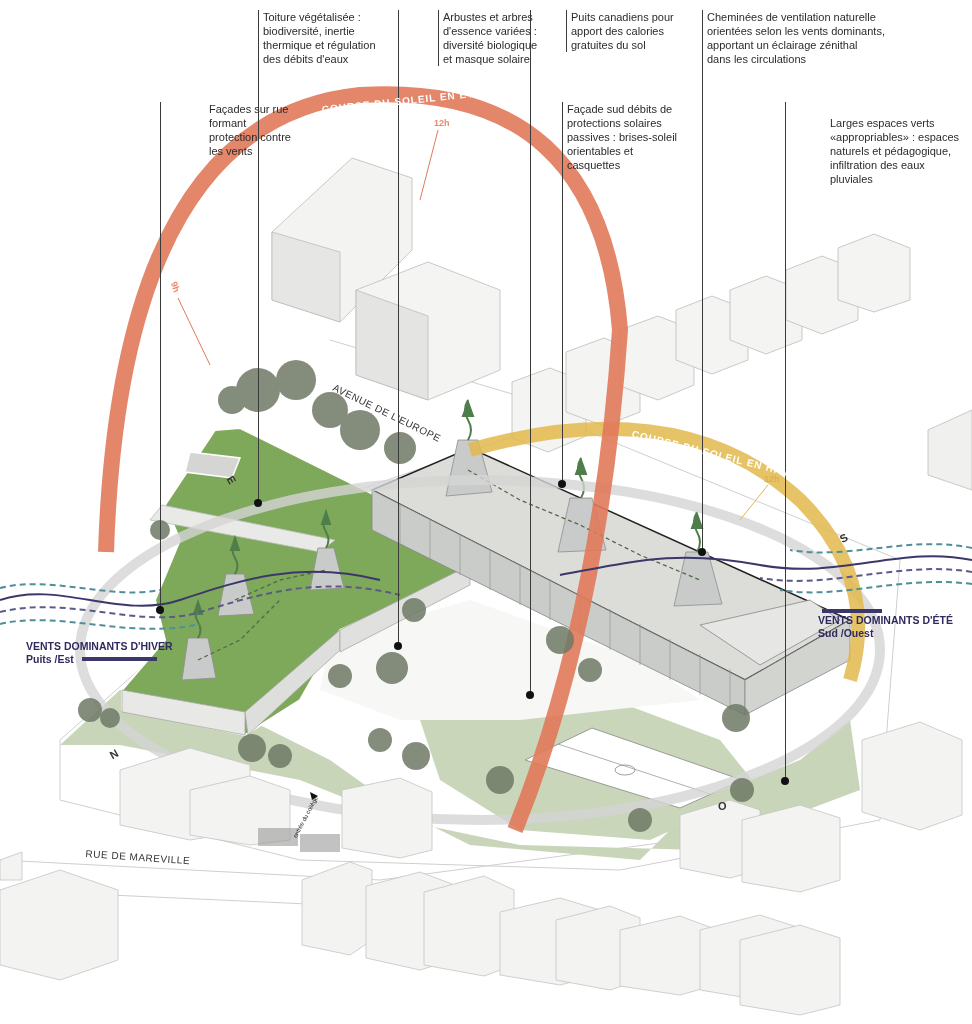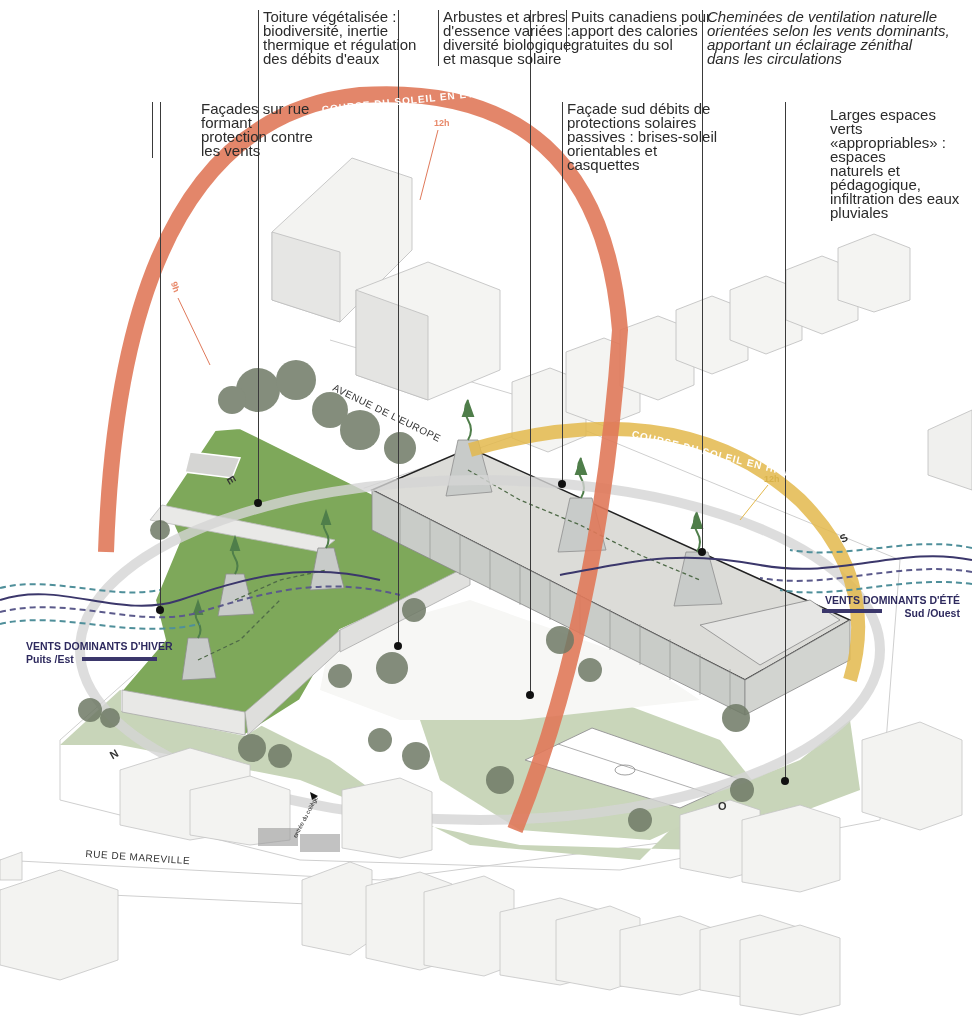--- a/index.html
+++ b/index.html
@@ -1,18 +1,18 @@
 <!DOCTYPE html>
 <html><head>
 <meta charset="utf-8">
 <style>
   html,body{margin:0;padding:0;background:#ffffff;}
   body{width:972px;height:1024px;position:relative;overflow:hidden;font-family:"Liberation Sans","DejaVu Sans",sans-serif;color:#2a2a2a;}
   #scene{position:absolute;left:0;top:0;width:972px;height:1024px;}
-  .annot{position:absolute;font-size:15px;line-height:14px;color:#2b2b2b;white-space:pre-line;padding-left:4px;border-left:1px solid #3a3a3a;}
+  .annot{position:absolute;font-size:11px;line-height:14px;color:#2b2b2b;white-space:pre-line;padding-left:4px;border-left:1px solid #3a3a3a;}
   .leader{position:absolute;width:1px;background:#3a3a3a;}
   .dot{position:absolute;width:8px;height:8px;border-radius:50%;background:#111;margin-left:-4px;margin-top:-4px;}
   .street{position:absolute;font-size:10px;letter-spacing:0.5px;color:#333;white-space:nowrap;transform-origin:left top;}
   .wind-label{position:absolute;font-weight:bold;font-size:10.5px;line-height:13px;color:#2e2a5e;white-space:nowrap;}
   .wind-bar{position:absolute;height:4px;background:#3b376b;}
   .compass{position:absolute;font-size:11px;font-weight:bold;color:#333;}
   .sun-label{position:absolute;font-size:10px;font-weight:bold;letter-spacing:1px;color:#ffffff;white-space:nowrap;transform-origin:left center;}
   .hour{position:absolute;font-size:9px;font-weight:bold;color:#e8896a;}
   .hour.winter{color:#d8b24a;}
   .entry{position:absolute;font-size:6px;color:#222;transform:rotate(-62deg);transform-origin:left top;white-space:nowrap;}
@@ -199,62 +199,62 @@
 <div class="dot" style="left:398px;top:646px;"></div>
 <div class="leader" style="left:530px;top:10px;height:685px;"></div>
 <div class="dot" style="left:530px;top:695px;"></div>
 <div class="leader" style="left:562px;top:102px;height:382px;"></div>
 <div class="dot" style="left:562px;top:484px;"></div>
 <div class="leader" style="left:702px;top:10px;height:542px;"></div>
 <div class="dot" style="left:702px;top:552px;"></div>
 <div class="leader" style="left:785px;top:102px;height:679px;"></div>
 <div class="dot" style="left:785px;top:781px;"></div>
 
-<div class="annot" style="left:152px;top:102px;padding-left:48px;">Façades sur rue
+<div class="annot" style="left:160px;top:102px;padding-left:48px;">Façades sur rue
 formant
 protection contre
 les vents</div>
 <div class="annot" style="left:258px;top:10px;">Toiture végétalisée :
 biodiversité, inertie
 thermique et régulation
 des débits d'eaux</div>
 <div class="annot" style="left:398px;top:10px;margin-left:40px;">Arbustes et arbres
 d'essence variées :
 diversité biologique
 et masque solaire</div>
 <div class="annot" style="left:530px;top:10px;margin-left:36px;">Puits canadiens pour
 apport des calories
 gratuites du sol</div>
 <div class="annot" style="left:562px;top:102px;">Façade sud débits de
 protections solaires
 passives : brises-soleil
 orientables et
 casquettes</div>
-<div class="annot" style="left:702px;top:10px;font-style:italic;">Cheminées de ventilation naturelle
+<div class="annot" style="left:702px;top:10px;">Cheminées de ventilation naturelle
 orientées selon les vents dominants,
 apportant un éclairage zénithal
 dans les circulations</div>
-<div class="annot" style="left:785px;top:108px;padding-left:44px;">Larges espaces verts
+<div class="annot" style="left:785px;top:116px;padding-left:44px;">Larges espaces verts
 «appropriables» : espaces
 naturels et pédagogique,
 infiltration des eaux
 pluviales</div>
 
 <div class="sun-label" style="left:322px;top:104px;transform:rotate(-6deg);">COURSE DU SOLEIL EN ÉTÉ</div>
 <div class="hour" style="left:434px;top:118px;">12h</div>
 <div class="hour" style="left:170px;top:282px;transform:rotate(70deg);">9h</div>
 <div class="sun-label" style="left:632px;top:428px;transform:rotate(14deg);">COURSE DU SOLEIL EN HIVER</div>
 <div class="hour winter" style="left:764px;top:474px;">12h</div>
 
 <div class="wind-label" style="left:26px;top:640px;">
   <div>VENTS DOMINANTS D'HIVER</div>
   <div>Puits /Est</div>
 </div>
 <div class="wind-bar" style="left:82px;top:657px;width:75px;"></div>
-<div class="wind-label" style="left:818px;top:594px;text-align:right;margin-left:7px;">
+<div class="wind-label" style="left:818px;top:614px;text-align:left;">
   <div>VENTS DOMINANTS D'ÉTÉ</div>
   <div>Sud /Ouest</div>
 </div>
 <div class="wind-bar" style="left:822px;top:609px;width:60px;"></div>
 
 <div class="street" style="left:336px;top:382px;transform:rotate(26deg);">AVENUE DE L'EUROPE</div>
 <div class="street" style="left:86px;top:848px;transform:rotate(4deg);">RUE DE MAREVILLE</div>
 
 <div class="compass" style="left:110px;top:748px;transform:rotate(-30deg);">N</div>
 <div class="compass" style="left:228px;top:474px;transform:rotate(60deg);">E</div>

